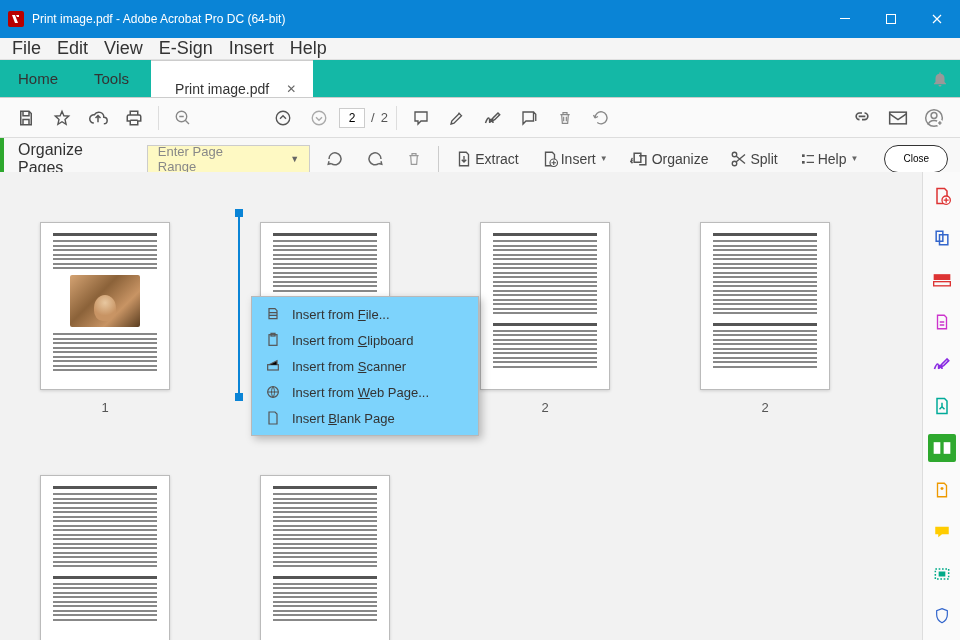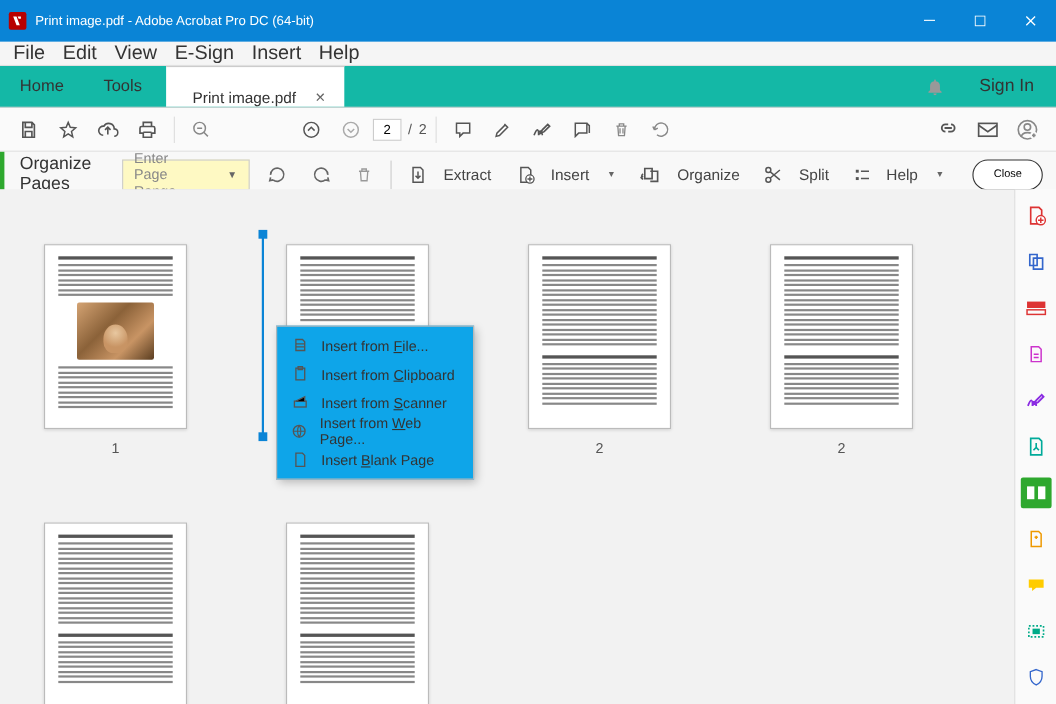--- a/index.html
+++ b/index.html
@@ -32,21 +32,21 @@
 .maintb .pagectr { display: flex; align-items: center; gap: 6px; font-size: 13px; color: #555; }
 .maintb .pagectr input { width: 26px; height: 20px; text-align: center; border: 1px solid #ccc; font-size: 12px; }
 .maintb .flex { flex: 1; }
 
 
 .orgtb { height: 42px; background: #f8f8f8; border-bottom: 1px solid #ddd; display: flex; align-items: center; padding: 0 12px; gap: 10px; position: relative; }
 .orgtb .accent { position: absolute; left: 0; top: 0; bottom: 0; width: 4px; background: #2ea82e; }
 .orgtb .title { font-size: 16px; color: #333; font-weight: 400; margin-left: 6px; margin-right: 12px; }
 .orgtb .rangebox { height: 28px; border: 1px solid #ccc; background: #fef9c3; display: flex; align-items: center; padding: 0 10px; font-size: 13px; color: #888; gap: 36px; cursor: pointer; }
 .orgtb .rangebox .caret { font-size: 9px; color: #666; }
-.orgtb .obtn { height: 30px; display: flex; align-items: center; gap: 14px; padding: 0 6px; font-size: 14px; color: #444; cursor: pointer; border-radius: 2px; }
+.orgtb .obtn { height: 30px; display: flex; align-items: center; gap: 2px; padding: 0 6px; font-size: 14px; color: #444; cursor: pointer; border-radius: 2px; }
 .orgtb .obtn .caret { font-size: 8px; color: #666; margin-left: 2px; }
 .orgtb .osep { width: 1px; height: 26px; background: #ccc; }
 .orgtb .flex { flex: 1; }
 .orgtb .closebtn { height: 28px; border: 1.5px solid #333; border-radius: 14px; padding: 0 18px; display: flex; align-items: center; font-size: 10px; cursor: pointer; background: #fff; }
 
 
 .workspace { position: absolute; top: 172px; left: 0; right: 38px; bottom: 0; background: #f2f2f2; overflow: hidden; }
 .thumbgrid { padding: 50px 40px; display: flex; flex-wrap: wrap; gap: 60px 90px; align-content: flex-start; }
 .thumb { width: 130px; display: flex; flex-direction: column; align-items: center; gap: 10px; }
 .page { width: 130px; height: 168px; background: #fff; border: 1px solid #bbb; box-shadow: 0 1px 3px rgba(0,0,0,.15); padding: 10px 12px; overflow: hidden; position: relative; }
@@ -57,21 +57,21 @@
 .page .gap { height: 6px; }
 .thumb .num { font-size: 13px; color: #555; }
 
 
 .insert-cursor { position: absolute; left: 238px; top: 38px; width: 2px; height: 190px; background: #0a84d6; }
 .insert-cursor::before, .insert-cursor::after { content: ""; position: absolute; left: -3px; width: 8px; height: 8px; background: #0a84d6; }
 .insert-cursor::before { top: -1px; }
 .insert-cursor::after { bottom: -1px; }
 
 
-.ctxmenu { position: absolute; left: 251px; top: 296px; width: 180px; background: #0ea5e9; border: 1px solid #b8b8b8; box-shadow: 3px 3px 8px rgba(0,0,0,.25); padding: 4px 0; z-index: 50; }
+.ctxmenu { position: absolute; left: 251px; top: 296px; width: 228px; background: #7dd3fc; border: 1px solid #b8b8b8; box-shadow: 3px 3px 8px rgba(0,0,0,.25); padding: 4px 0; z-index: 50; }
 .ctxmenu .item { height: 26px; display: flex; align-items: center; padding: 0 12px; gap: 10px; font-size: 13px; color: #333; cursor: pointer; }
 .ctxmenu .item .ico { width: 18px; height: 18px; display: flex; align-items: center; justify-content: center; color: #555; }
 .ctxmenu .item .lbl u { text-decoration: underline; }
 
 
 .rightrail { position: absolute; top: 172px; right: 0; bottom: 0; width: 38px; background: #fafafa; border-left: 1px solid #ddd; display: flex; flex-direction: column; align-items: center; padding-top: 10px; gap: 14px; }
 .rightrail .rbtn { width: 28px; height: 28px; display: flex; align-items: center; justify-content: center; cursor: pointer; border-radius: 2px; }
 .rightrail .rbtn.active { background: #2ea82e; }
 
 svg { display: block; }
@@ -118,21 +118,20 @@
   <div class="doc-tab">
     <span>Print image.pdf</span>
     <span class="close">✕</span>
   </div>
   <div class="spacer"></div>
   <div class="bell">
     <svg width="18" height="18" viewBox="0 0 24 24">
         <path fill="#999" d="M12 22a2 2 0 0 0 2-2h-4a2 2 0 0 0 2 2zm6-6V11a6 6 0 0 0-5-5.9V4a1 1 0 1 0-2 0v1.1A6 6 0 0 0 6 11v5l-2 2v1h16v-1z"></path>
       </svg>
   </div>
-  <div class="signin">Sign In</div>
 </div>
 
 <div class="maintb">
   <div class="tbtn">
       <svg width="18" height="18" viewBox="0 0 24 24">
         <path fill="none" stroke="#555" stroke-width="2" d="M5 3h11l3 3v15H5z M8 3v6h8V3 M8 21v-7h8v7"></path>
       </svg>
     </div>
   <div class="tbtn">
       <svg width="18" height="18" viewBox="0 0 24 24">

